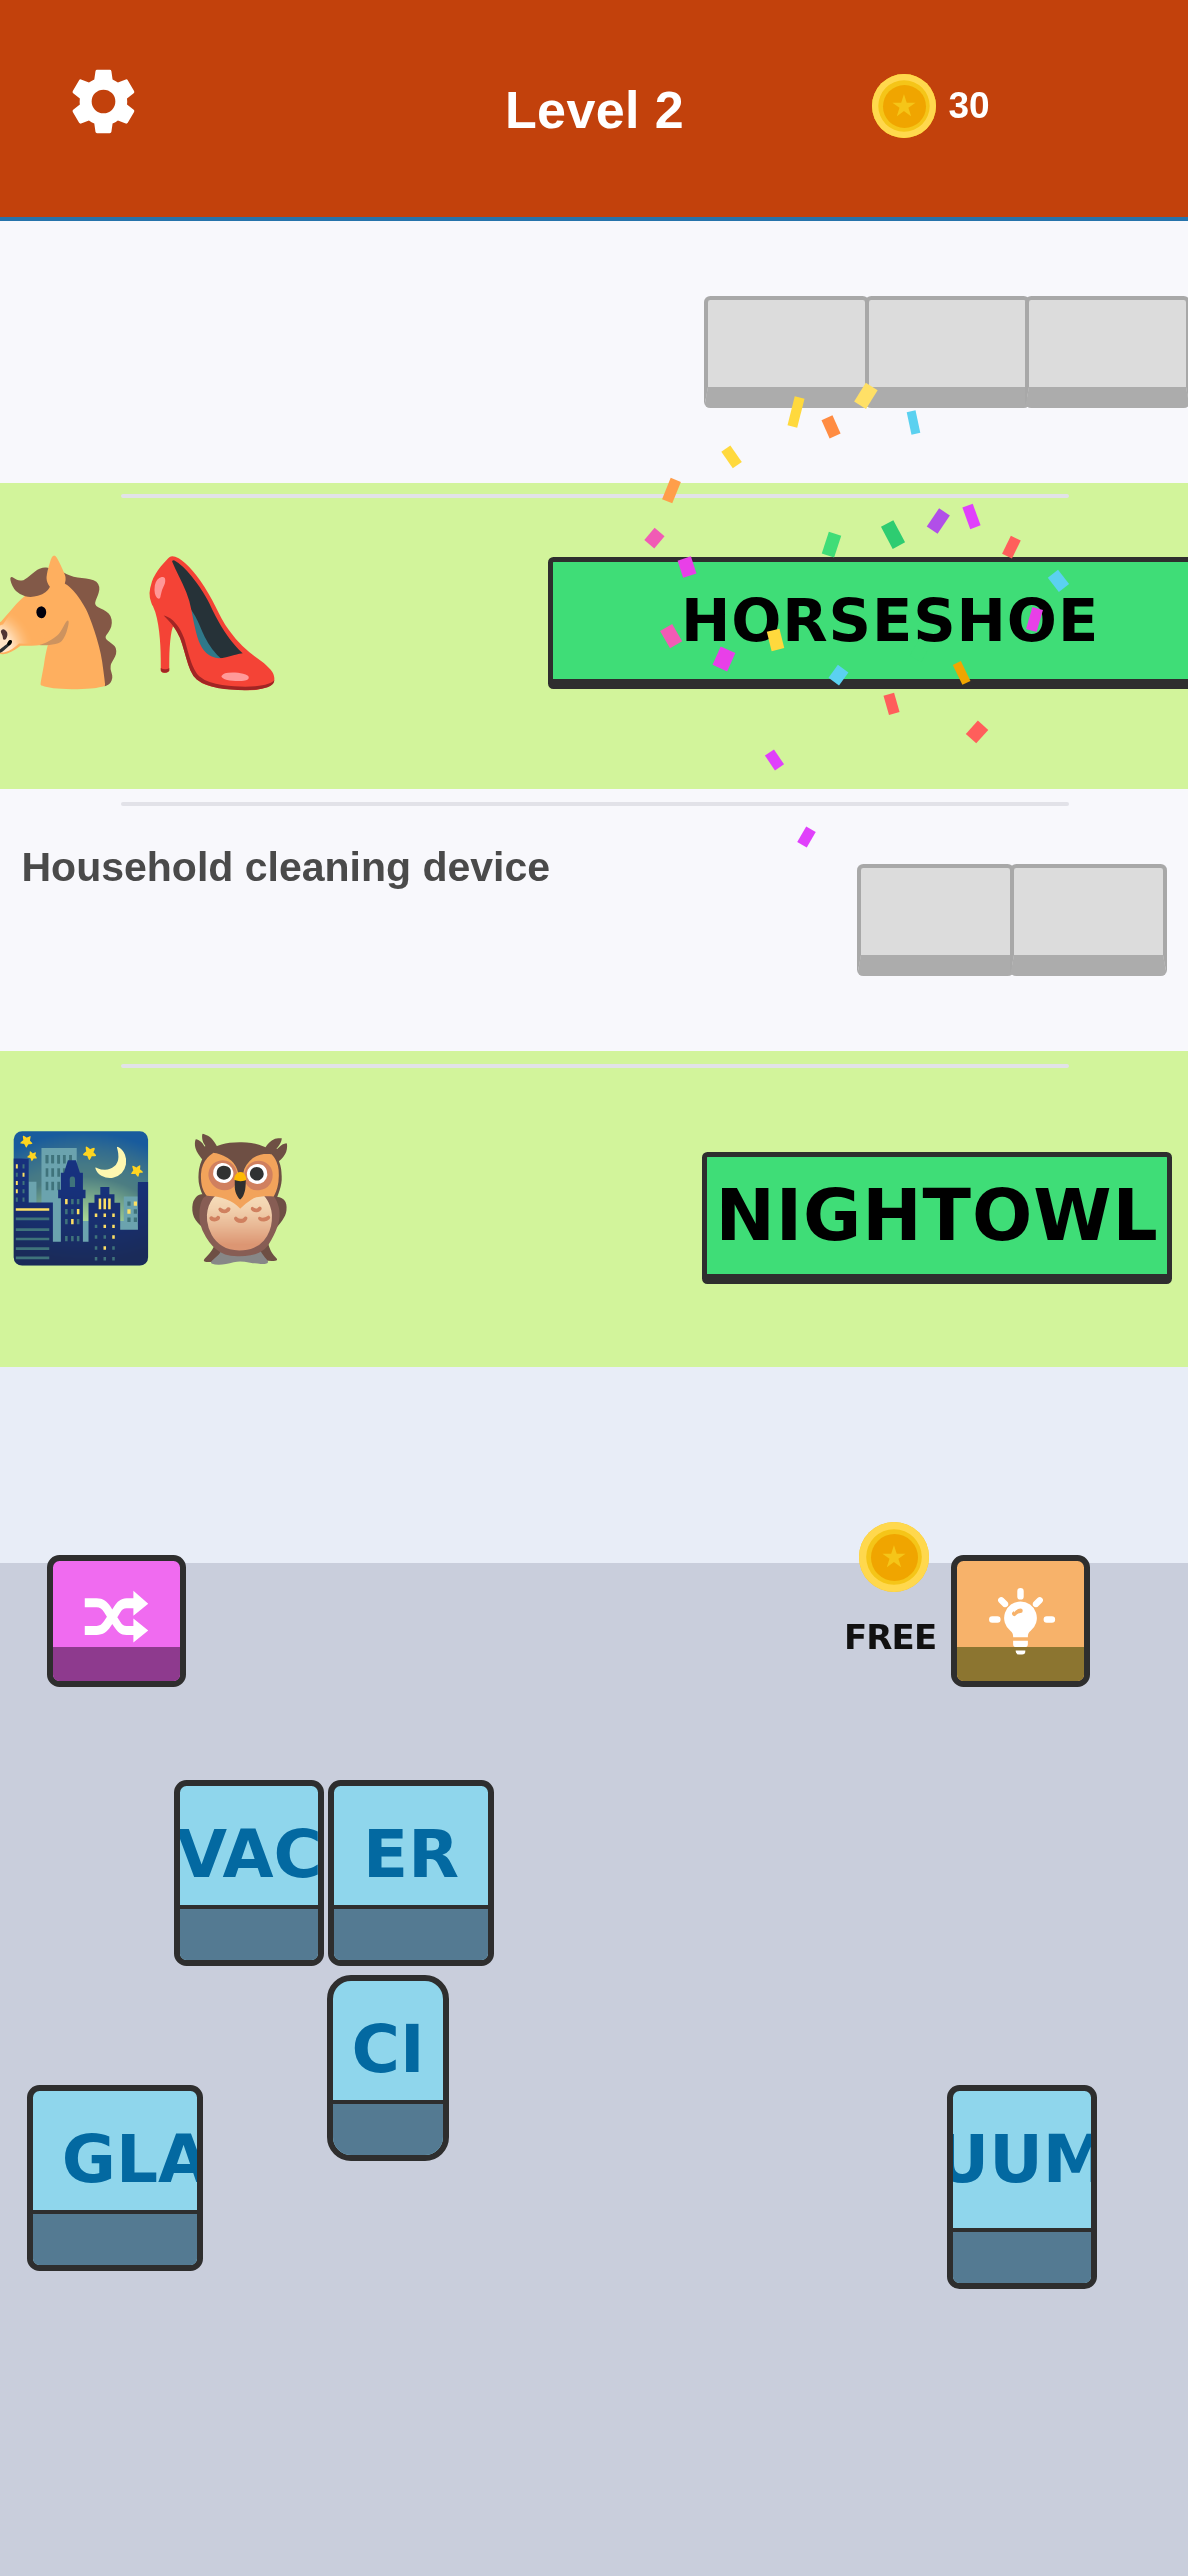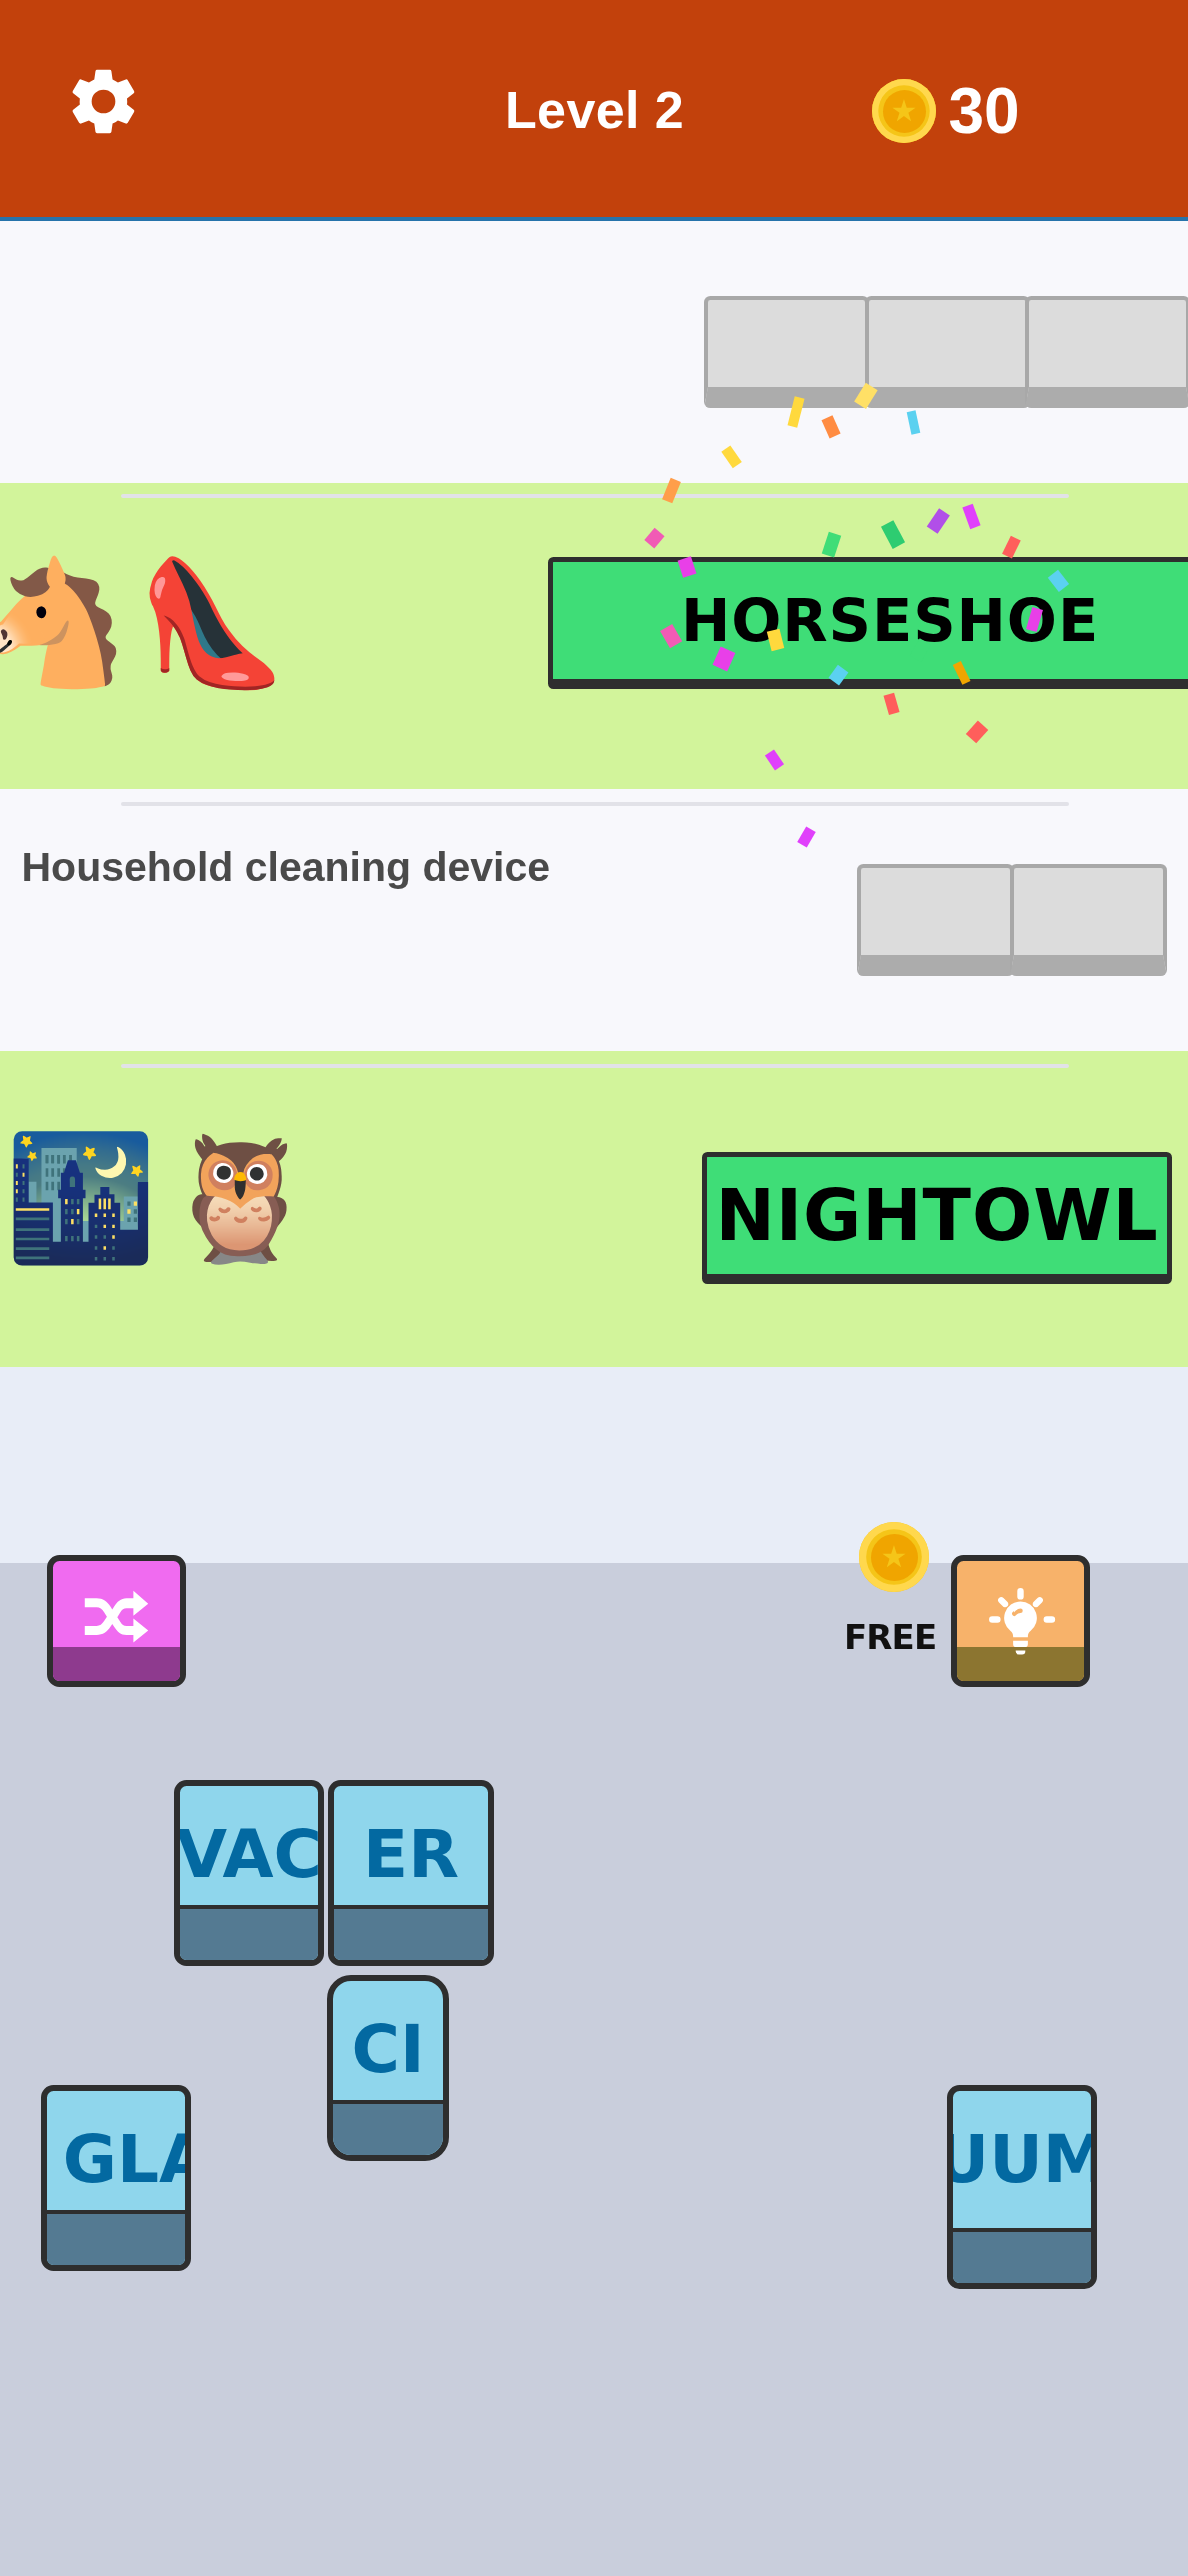--- a/index.html
+++ b/index.html
@@ -40,21 +40,21 @@
     background:#F5C518; border:0;
     display:flex; align-items:center; justify-content:center;
     position:relative; flex:none;
     box-shadow:inset 0 0 0 6.3px #FFD84D;
   }
   .coin .coin-inner{
     width:43px;height:43px;border-radius:50%;background:#F0A500;
     display:flex;align-items:center;justify-content:center;
   }
   .coin .star { color:#F5C518; font-size:30px; line-height:1; }
-  #coin-count { color:#ffffff; font-size:64px; font-weight:bold; }
+  #coin-count { color:#ffffff; font-size:37px; font-weight:bold; }
 
   
   .row {
     position:absolute; left:0; width:1189px;
     display:flex; align-items:center;
   }
   .row-white { background:#F8F8FC; }
   .row-green { background:#D2F49B; }
   .row-sep {
     position:absolute; left:121px; width:948px; height:4.5px;
@@ -274,21 +274,21 @@
 <div class="tile" style="left:328px;top:1780px;width:166px;height:186px;">
   <div class="tile-lip"></div>
   <div class="tile-letters" style="font-size:66px;margin-top:36px;">ER</div>
 </div>
 
 <div class="tile" style="left:327px;top:1975px;width:122px;height:186px;border-radius:24px;">
   <div class="tile-lip"></div>
   <div class="tile-letters" style="font-size:66px;margin-top:36px;">CI</div>
 </div>
 
-<div class="tile" style="left:41px;top:2085px;width:150px;height:186px;padding-left:41px;">
+<div class="tile" style="left:27px;top:2085px;width:176px;height:186px;padding-left:41px;">
   <div class="tile-lip"></div>
   <div class="tile-letters" style="font-size:66px;margin-top:36px;">GLA</div>
 </div>
 
 <div class="tile" style="left:1369px;top:0;width:0;height:0;border:0;"></div>
 
 <div class="tile" style="left:1370px;top:0;width:0;height:0;border:0;"></div>
 
 <div class="tile" style="left:947px;top:2085px;width:150px;height:204px;">
   <div class="tile-lip"></div>

